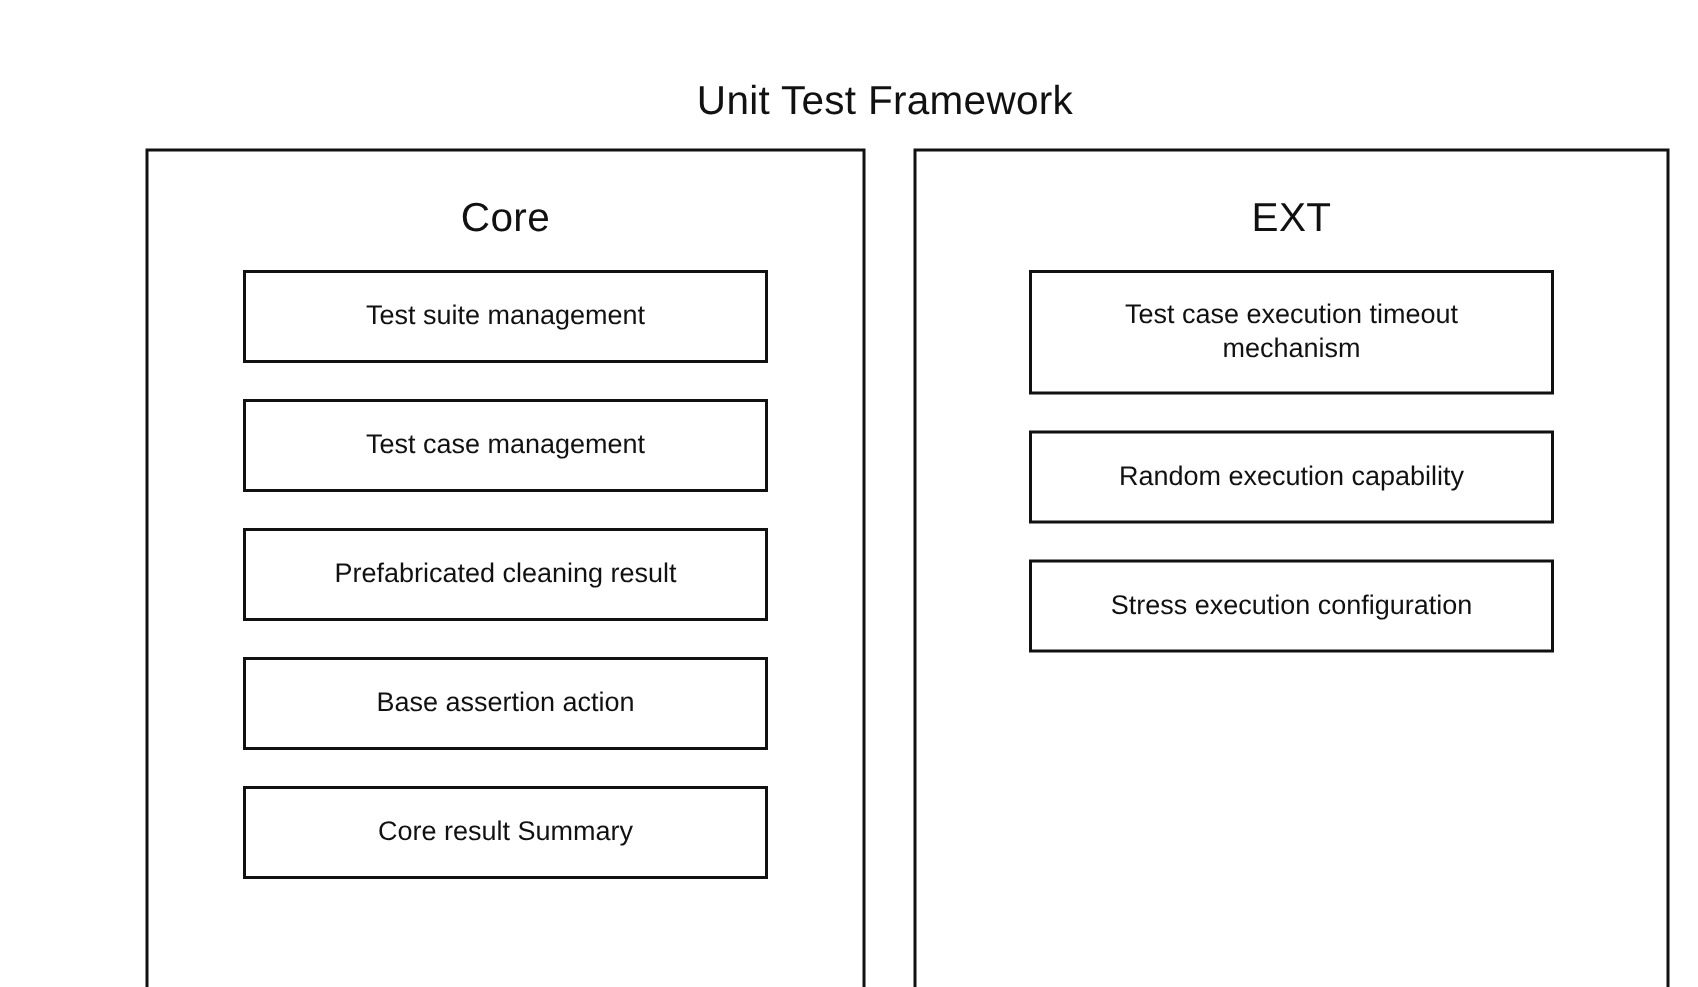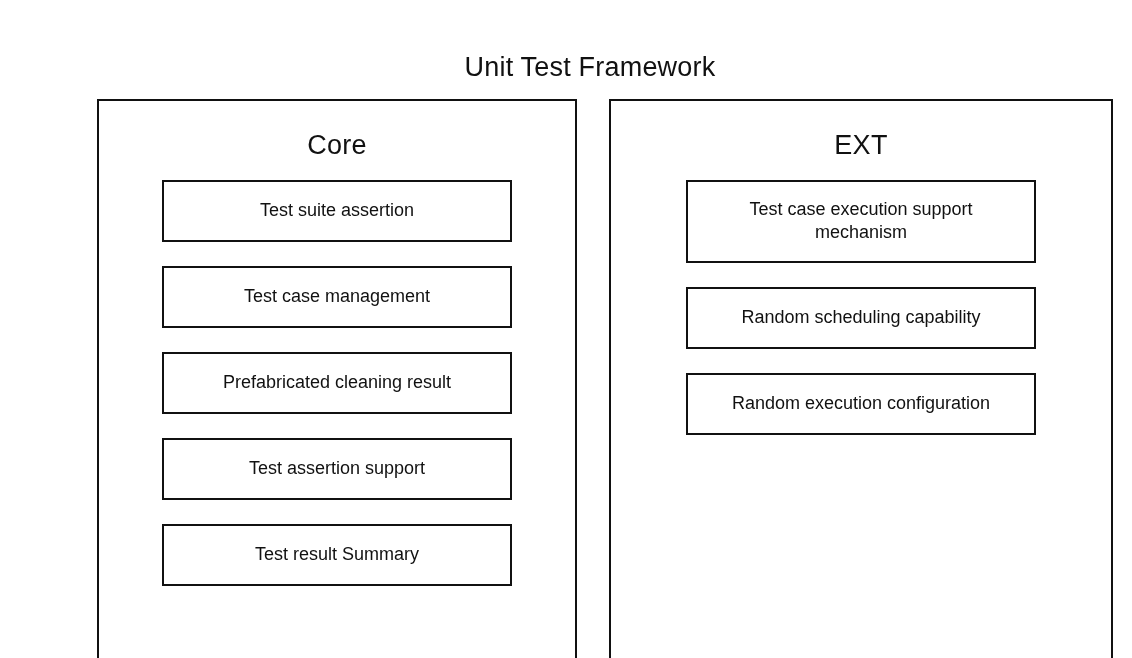--- a/index.html
+++ b/index.html
@@ -78,55 +78,55 @@
 </head>
 <body>
 
 <div class="canvas">
   <div class="title">Unit Test Framework</div>
   <div class="columns">
   <section class="column">
     <h2 class="column-header">Core</h2>
     <div class="column-items">
   <div class="item-box">
-    <span class="item-label">Test suite assertion</span>
+    <span class="item-label">Test suite management</span>
   </div>
 
   <div class="item-box">
     <span class="item-label">Test case management</span>
   </div>
 
   <div class="item-box">
     <span class="item-label">Prefabricated cleaning result</span>
   </div>
 
   <div class="item-box">
-    <span class="item-label">Test assertion support</span>
+    <span class="item-label">Base assertion action</span>
   </div>
 
   <div class="item-box">
-    <span class="item-label">Test result Summary</span>
+    <span class="item-label">Core result Summary</span>
   </div>
 
 </div>
   </section>
 
   <section class="column">
     <h2 class="column-header">EXT</h2>
     <div class="column-items">
 
   <div class="item-box">
-    <span class="item-label">Test case execution support mechanism</span>
+    <span class="item-label">Test case execution timeout mechanism</span>
   </div>
 
 
 
   <div class="item-box">
-    <span class="item-label">Random scheduling capability</span>
+    <span class="item-label">Random execution capability</span>
   </div>
 
   <div class="item-box">
-    <span class="item-label">Random execution configuration</span>
+    <span class="item-label">Stress execution configuration</span>
   </div>
 </div>
   </section>
 </div>
 </div>
 
 </body></html>

